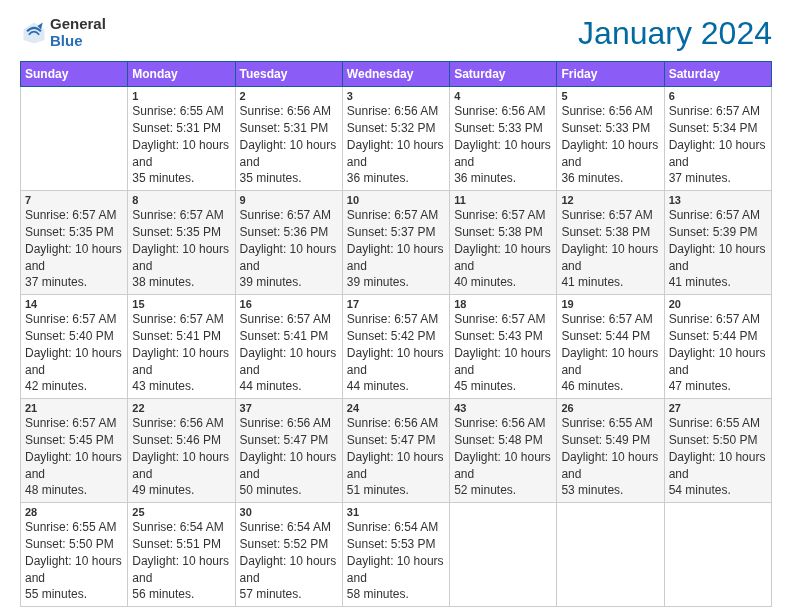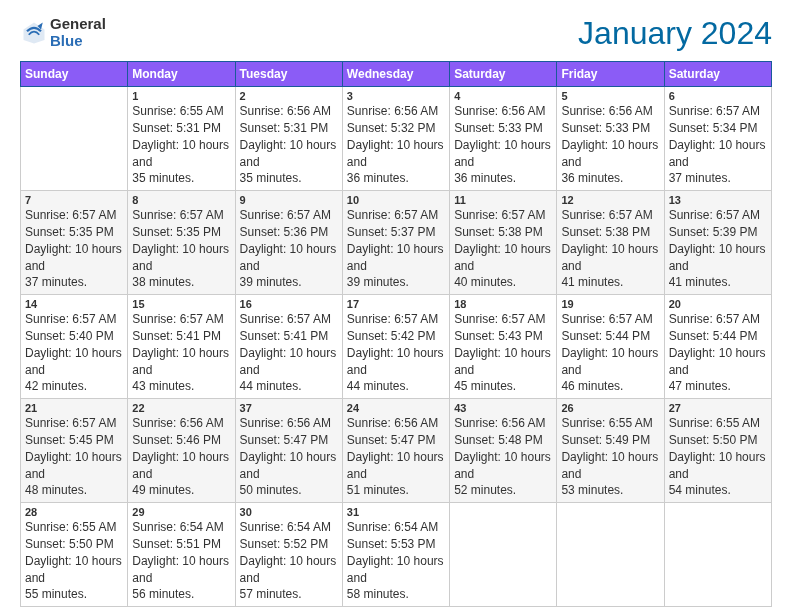--- a/index.html
+++ b/index.html
@@ -254,21 +254,21 @@
             <span class="day-number">27</span>
             <div class="day-info">Sunrise: 6:55 AM<br>Sunset: 5:50 PM<br>Daylight: 10 hours and<br>54 minutes.</div>
           </td>
         </tr>
         <tr>
           <td>
             <span class="day-number">28</span>
             <div class="day-info">Sunrise: 6:55 AM<br>Sunset: 5:50 PM<br>Daylight: 10 hours and<br>55 minutes.</div>
           </td>
           <td>
-            <span class="day-number">29</span>
+            <span class="day-number">25</span>
             <div class="day-info">Sunrise: 6:54 AM<br>Sunset: 5:51 PM<br>Daylight: 10 hours and<br>56 minutes.</div>
           </td>
           <td>
             <span class="day-number">30</span>
             <div class="day-info">Sunrise: 6:54 AM<br>Sunset: 5:52 PM<br>Daylight: 10 hours and<br>57 minutes.</div>
           </td>
           <td>
             <span class="day-number">31</span>
             <div class="day-info">Sunrise: 6:54 AM<br>Sunset: 5:53 PM<br>Daylight: 10 hours and<br>58 minutes.</div>
           </td>

